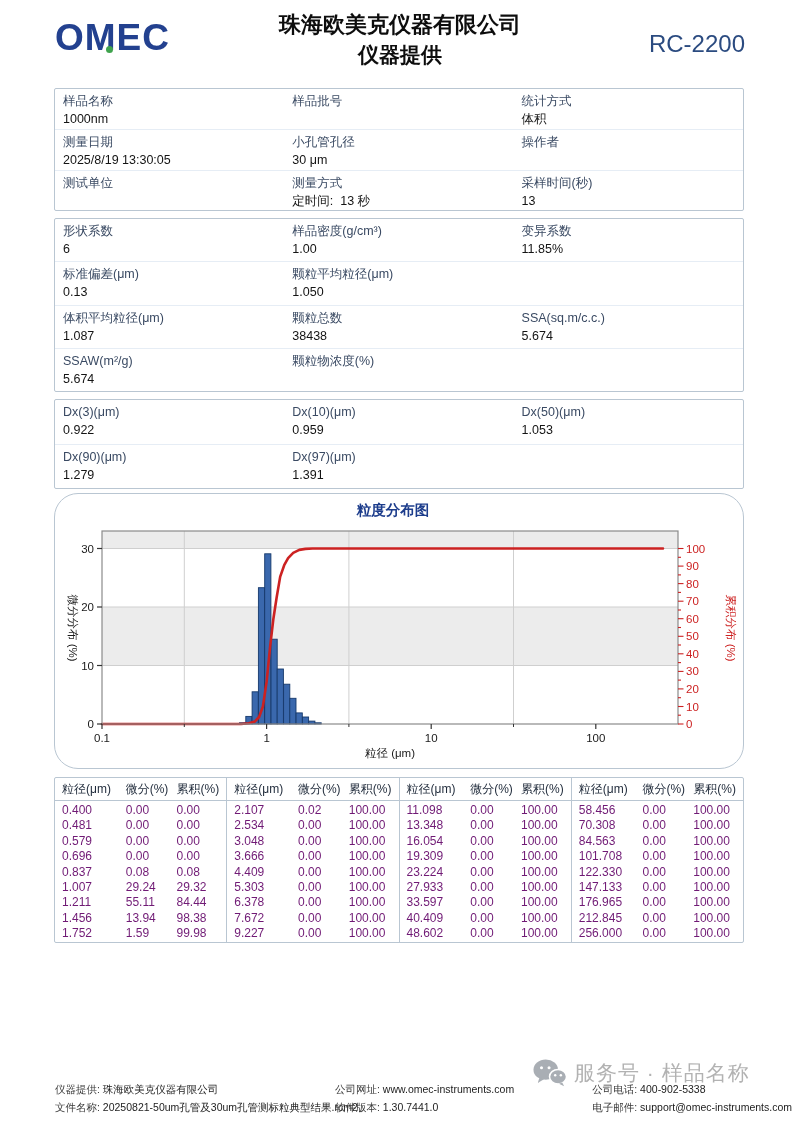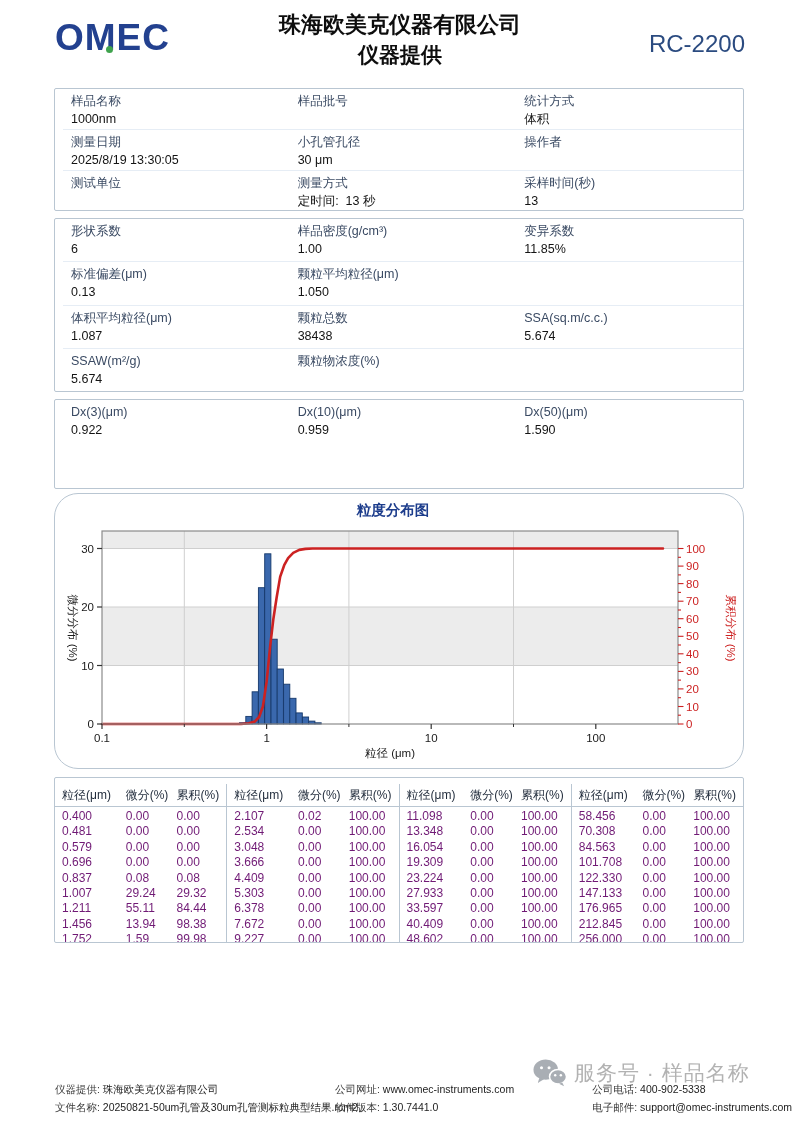--- a/index.html
+++ b/index.html
@@ -12,34 +12,34 @@
   .title-block{position:absolute;left:190px;right:190px;top:10px;text-align:center;}
   .title-line1{font-size:22px;font-weight:700;color:#0d0d0d;line-height:30px;}
   .title-line2{font-size:21px;font-weight:700;color:#0d0d0d;line-height:29px;}
   .model{position:absolute;right:55px;top:30px;font-size:24px;color:#2b4b80;}
 
   
   .panel{position:absolute;left:54px;width:690px;border:1px solid #b9c6d2;border-radius:2px;background:#fff;box-sizing:border-box;}
   #panel1{top:88px;height:123px;}
   #panel2{top:218px;height:174px;}
   #panel3{top:399px;height:90px;}
-  .panel-grid{display:flex;flex-direction:column;height:100%;margin-left:8px;}
+  .panel-grid{display:flex;flex-direction:column;height:100%;}
   .info-row{flex:1;display:flex;}
   .info-row + .info-row{border-top:1px solid #e6edf5;}
   .info-cell{width:33.33%;padding:3px 0 0 8px;box-sizing:border-box;overflow:hidden;}
   .f-label{font-size:12.5px;color:#3a4a63;line-height:18px;white-space:pre;}
   .f-value{font-size:12.5px;color:#141414;line-height:19px;white-space:pre;}
 
   
   #chart-panel{top:493px;height:276px;border-radius:24px;}
 
   
   #table-panel{top:777px;height:166px;overflow:hidden;}
   .groups{display:flex;height:100%;}
-  .group{flex:1;border-right:1px solid #b9c6d2;display:flex;flex-direction:column;overflow:hidden;margin-top:6px;}
+  .group{flex:1;border-right:1px solid #b9c6d2;display:flex;flex-direction:column;overflow:hidden;}
   .group:last-child{border-right:none;}
   .trow{display:flex;padding-left:7px;font-size:12px;color:#701a75;line-height:15.4px;white-space:nowrap;}
   .trow.thead{padding-top:4px;padding-bottom:3px;border-bottom:1px solid #b9c6d2;margin-bottom:2px;color:#1f2a3a;line-height:15px;}
   .c1{width:64px;}.c2{width:51px;}.c3{width:50px;}
 
   
   .footer{position:absolute;top:1080px;left:55px;right:8px;display:flex;}
   .fcol1{width:280px;}.fcol2{width:277px;}.fcol3{flex:1;}
   .f-line{font-size:10.5px;line-height:18px;white-space:nowrap;}
   .fl{color:#3a3a3a;}
@@ -174,21 +174,35 @@
           <div class="info-cell">
             <div class="f-label">Dx(3)(μm)</div>
             <div class="f-value">0.922</div>
           </div>
           <div class="info-cell">
             <div class="f-label">Dx(10)(μm)</div>
             <div class="f-value">0.959</div>
           </div>
           <div class="info-cell">
             <div class="f-label">Dx(50)(μm)</div>
-            <div class="f-value">1.590</div>
+            <div class="f-value">1.053</div>
+          </div>
+        </div>
+        <div class="info-row">
+          <div class="info-cell">
+            <div class="f-label">Dx(90)(μm)</div>
+            <div class="f-value">1.279</div>
+          </div>
+          <div class="info-cell">
+            <div class="f-label">Dx(97)(μm)</div>
+            <div class="f-value">1.391</div>
+          </div>
+          <div class="info-cell">
+            <div class="f-label"></div>
+            <div class="f-value"></div>
           </div>
         </div>
       </div>
   </div>
 
   <div class="panel" id="chart-panel">
     <div><svg width="688" height="272" viewBox="0 0 688 272">
           <text x="338" y="21" text-anchor="middle" font-size="14.5" font-weight="bold" fill="#1d3d8c">粒度分布图</text>
           <rect x="47" y="113.0" width="576" height="58.5" fill="#ececec"></rect>
           <rect x="47" y="37.0" width="576" height="17.5" fill="#ececec"></rect>

